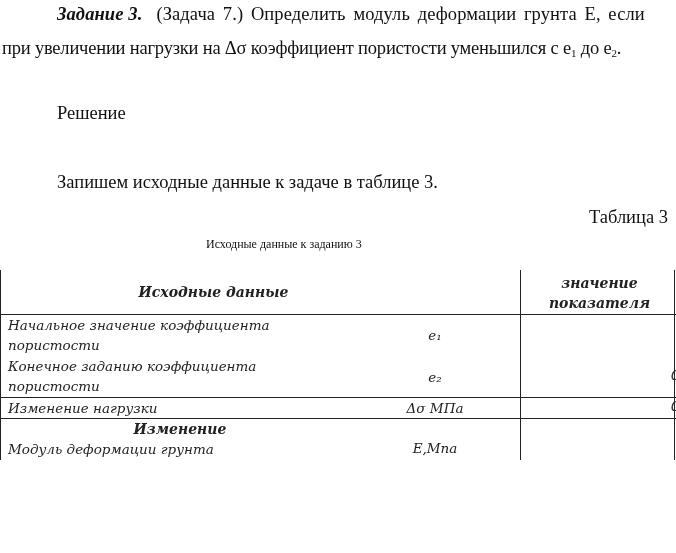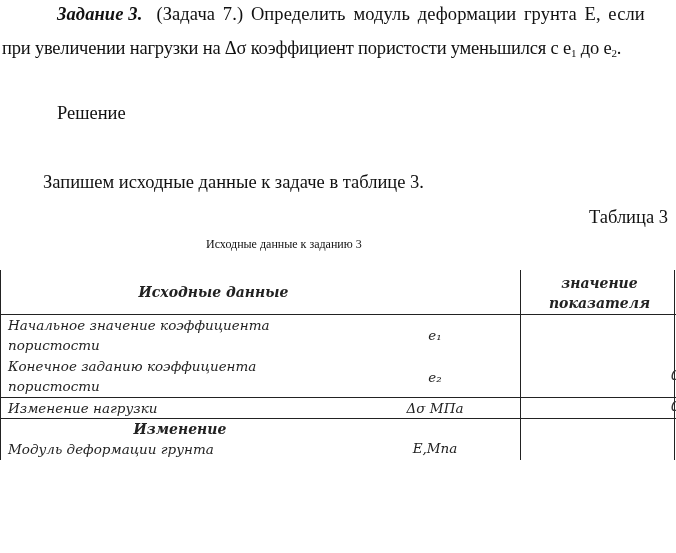--- a/index.html
+++ b/index.html
@@ -8,21 +8,21 @@
       font-family: "Liberation Serif", serif; color: #111111;
     }
     .abs { position: absolute; white-space: nowrap; }
     .p1 { left: 57px; top: 4px; font-size: 18.5px; letter-spacing: 0.1px; }
     .p1 .lead { font-weight: bold; font-style: italic; }
     .p1 .gap { display: inline-block; width: 14px; }
     .p1 .w { word-spacing: 3px; }
     .p2 { left: 2px; top: 38px; font-size: 18.5px; letter-spacing: -0.2px; }
     sub { font-size: 11px; vertical-align: -3px; }
     .solution { left: 57px; top: 103px; font-size: 18.5px; }
-    .intro { left: 43px; top: 172px; font-size: 18.5px; }
+    .intro { left: 57px; top: 172px; font-size: 18.5px; }
     .tcap { right: 8px; top: 207px; font-size: 18.5px; }
     .ttitle { left: 206px; top: 237px; font-size: 12px; }
 
     
     .tbl { position: absolute; left: 0; top: 270px; width: 676px; height: 190px; }
     .vline { position: absolute; top: 0; width: 1px; height: 190px; background: #222; }
     .hline { position: absolute; left: 0; width: 676px; height: 1px; background: #222; }
     .cell { position: absolute; font-family: "DejaVu Serif", serif; font-style: italic; font-size: 13.5px; white-space: nowrap; color: #222; }
     .hdr { font-weight: bold; font-size: 14px; text-align: center; line-height: 20px; }
     .left { left: 8px; line-height: 20px; }

